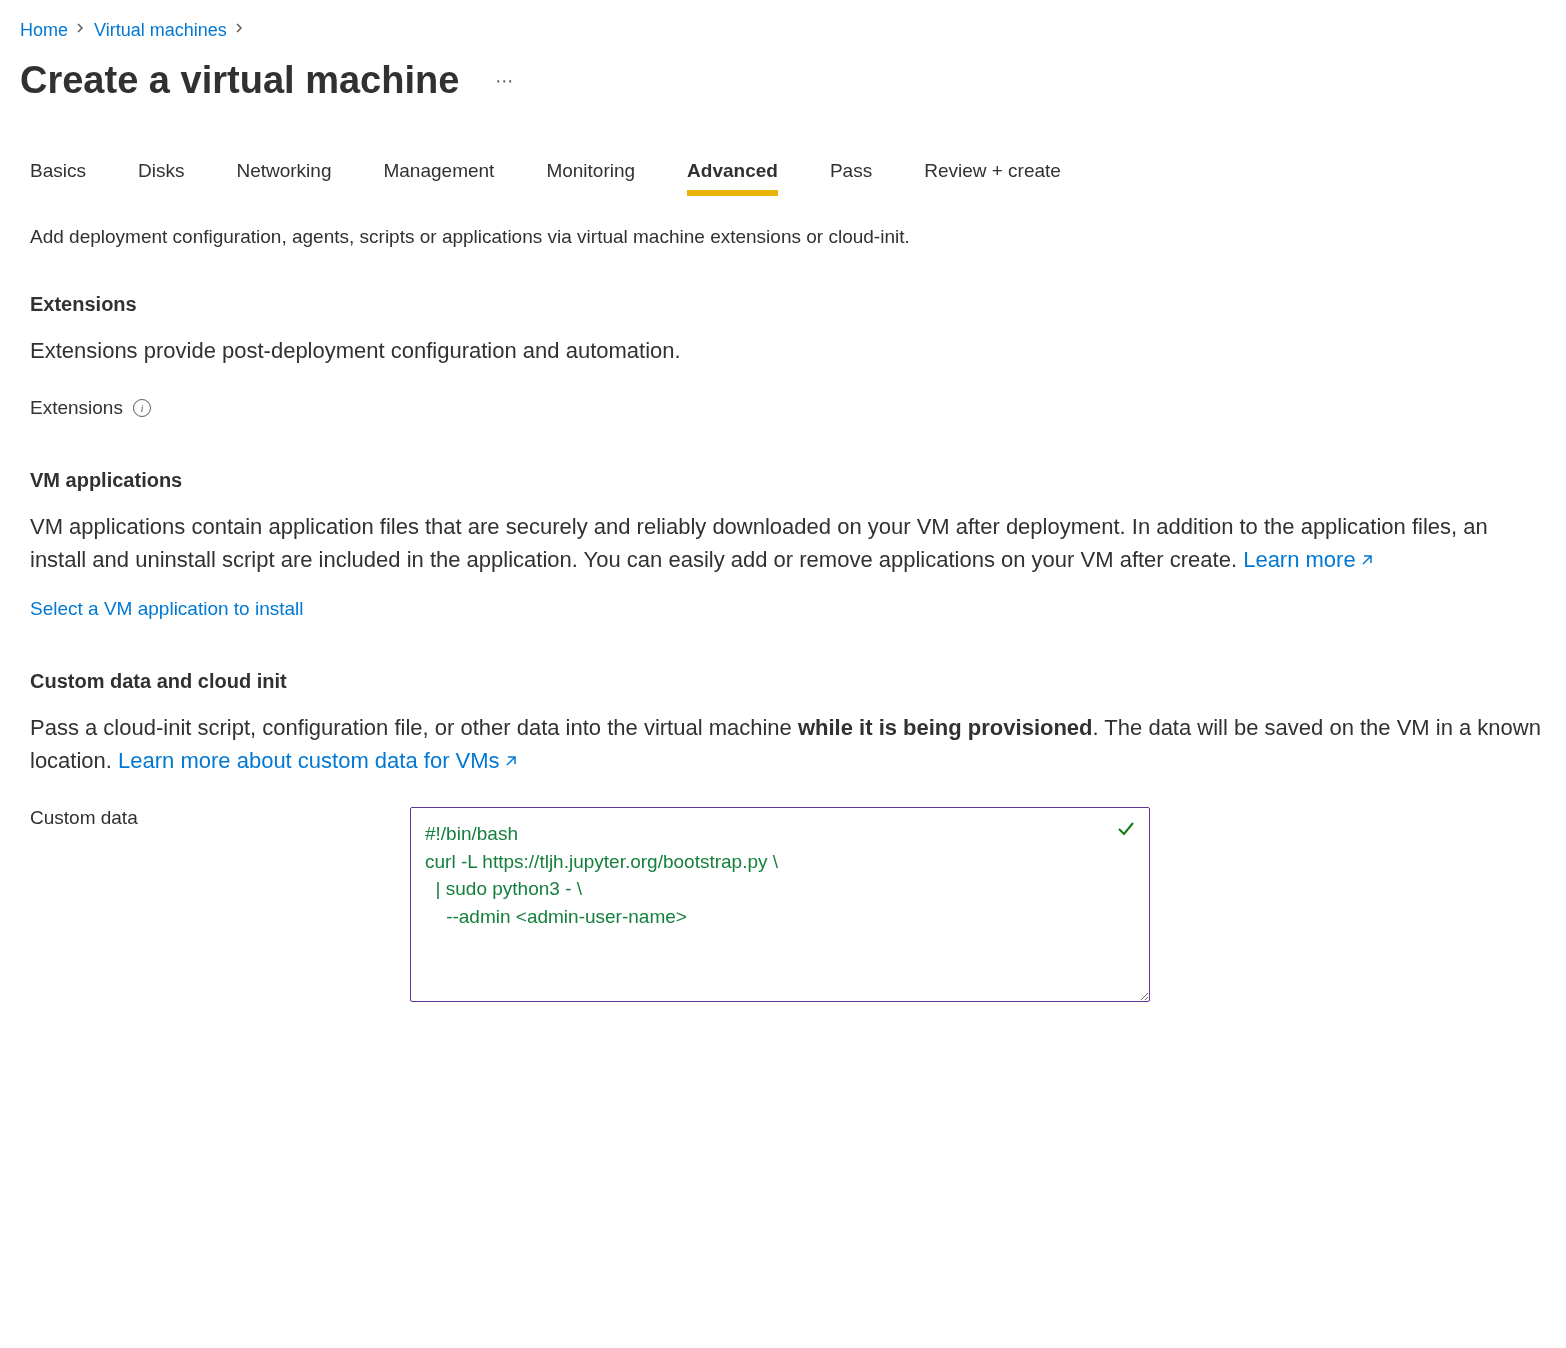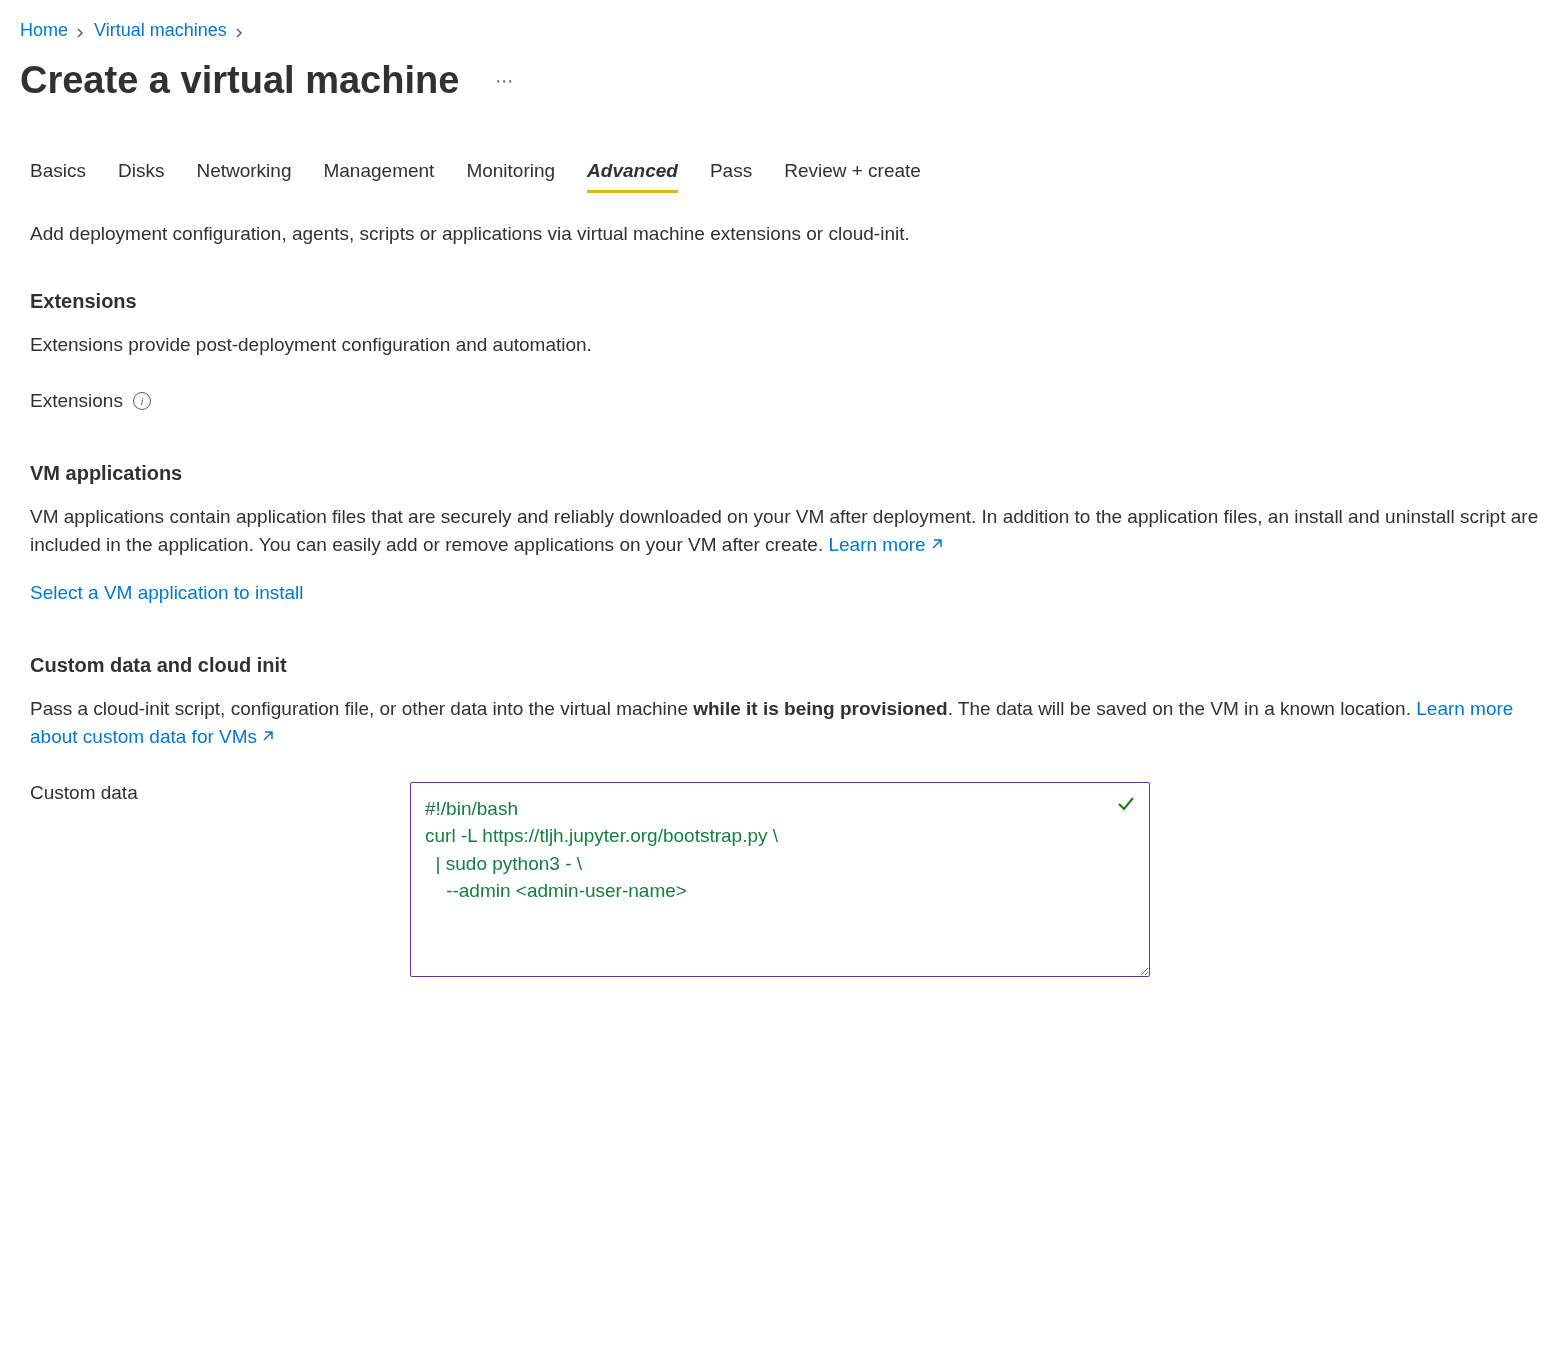--- a/index.html
+++ b/index.html
@@ -9,21 +9,21 @@
     }
     body {
       font-family: 'Segoe UI', -apple-system, BlinkMacSystemFont, sans-serif;
       font-size: 14px;
       color: #323130;
       background: #ffffff;
       padding: 20px;
     }
     .breadcrumb {
       display: flex;
-      align-items: flex-end;
+      align-items: flex-start;
       gap: 8px;
       font-size: 18px;
       margin-bottom: 18px;
     }
     .breadcrumb a {
       color: #0078d4;
       text-decoration: none;
     }
     .breadcrumb-chevron {
       color: #605e5c;
@@ -44,50 +44,49 @@
       color: #605e5c;
       font-size: 18px;
       cursor: pointer;
       letter-spacing: 2px;
     }
     .content {
       padding-left: 10px;
     }
     .tabs {
       display: flex;
-      gap: 32px;
+      gap: 52px;
       margin-bottom: 30px;
       font-size: 19px;
     }
     .tab {
       padding: 8px 0;
       cursor: pointer;
       color: #323130;
       border-bottom: 3px solid transparent;
     }
     .tab.active {
       font-weight: 600;
-      border-bottom: 3px solid #eab308;
-      font-style: italic;
+      border-bottom: 6px solid #eab308;
     }
     .intro-text {
       font-size: 19px;
       color: #323130;
       margin-bottom: 45px;
     }
     .section {
       margin-bottom: 50px;
     }
     .section-title {
       font-size: 20px;
       font-weight: 700;
       margin-bottom: 18px;
     }
     .section-desc {
-      font-size: 19px;
+      font-size: 22px;
       color: #323130;
       line-height: 1.5;
       margin-bottom: 22px;
     }
     .section-desc .bold {
       font-weight: 700;
     }
     .link {
       color: #0078d4;
       text-decoration: none;

